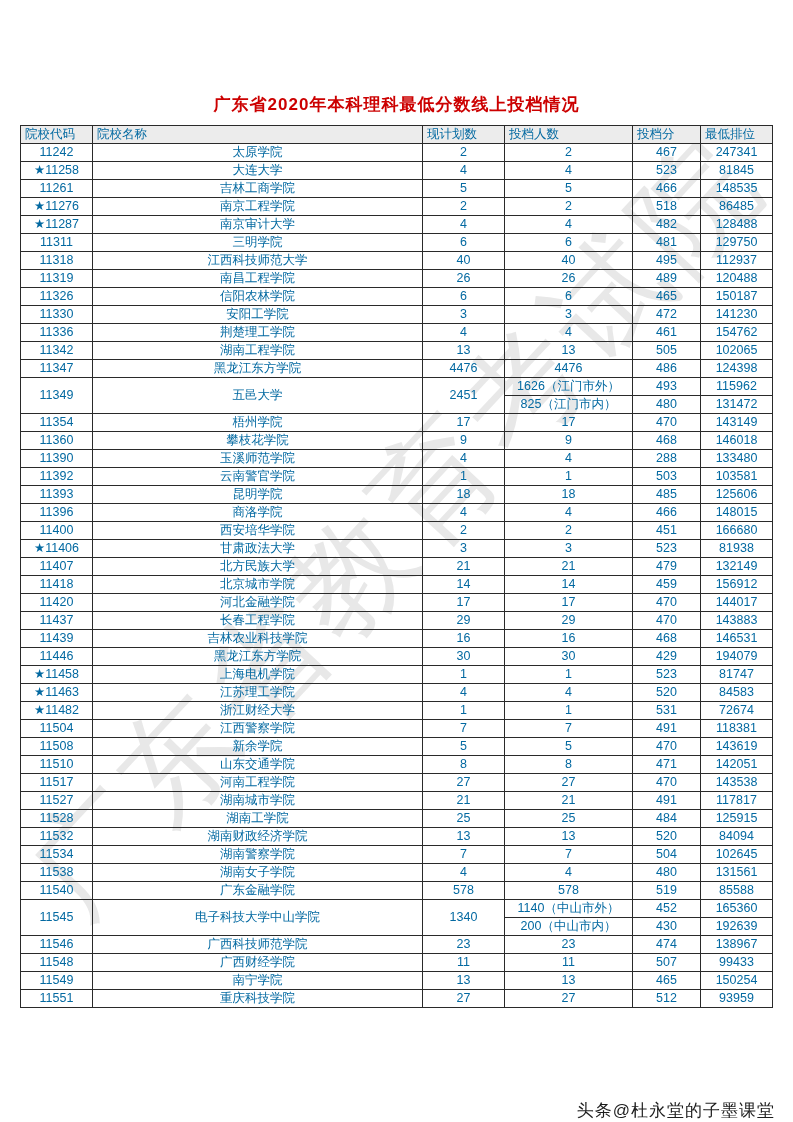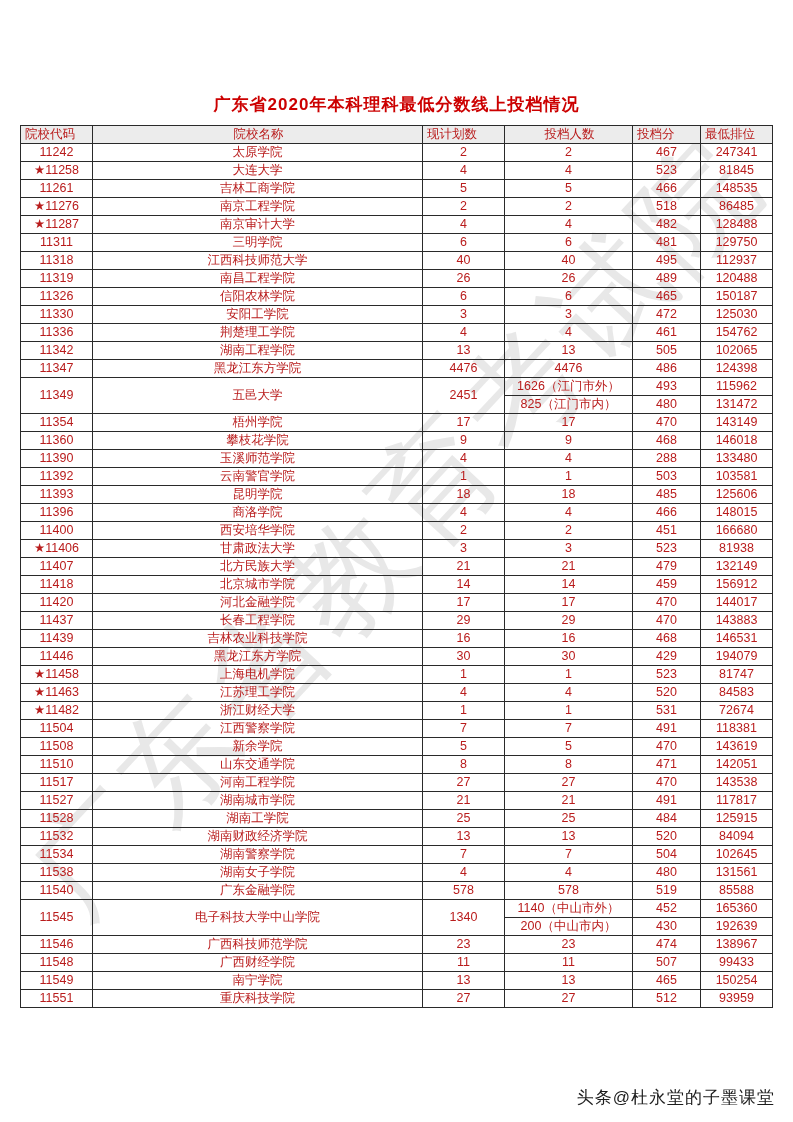--- a/index.html
+++ b/index.html
@@ -40,57 +40,57 @@
   }
 
   table.scores {
     position: relative;
     z-index: 1;
     width: 752px;
     margin: 9px auto 16px auto;
     border-collapse: collapse;
     table-layout: fixed;
     font-size: 12.5px;
-    color: #b91c1c;
+    color: #0369a1;
     background: transparent;
   }
 
   table.scores th,
   table.scores td {
     border: 1px solid #2a2a2a;
     height: 18px;
     line-height: 1.05;
     padding: 0 2px;
     text-align: center;
     white-space: nowrap;
     overflow: hidden;
   }
 
   table.scores thead th {
     background: #ececec;
     font-weight: normal;
     text-align: left;
     padding-left: 4px;
   }
-  table.scores thead th.th-center { text-align: center; }
+  table.scores thead th.th-center { }
 
   .footer {
     position: relative;
     z-index: 1;
     margin-top: 13px;
     text-align: center;
     font-size: 12.5px;
     color: #222222;
     letter-spacing: 1px;
   }
 
   .credit {
     position: absolute;
     right: 18px;
-    bottom: 13px;
+    bottom: 0;
     z-index: 2;
     font-size: 17px;
     font-weight: 500;
     color: #1c1c1c;
     letter-spacing: 1px;
   }
 </style>
 </head>
 <body>
 
@@ -191,21 +191,21 @@
           <td>6</td>
           <td>465</td>
           <td>150187</td>
         </tr>
         <tr>
           <td>11330</td>
           <td>安阳工学院</td>
           <td>3</td>
           <td>3</td>
           <td>472</td>
-          <td>125030</td>
+          <td>141230</td>
         </tr>
         <tr>
           <td>11336</td>
           <td>荆楚理工学院</td>
           <td>4</td>
           <td>4</td>
           <td>461</td>
           <td>154762</td>
         </tr>
         <tr>

